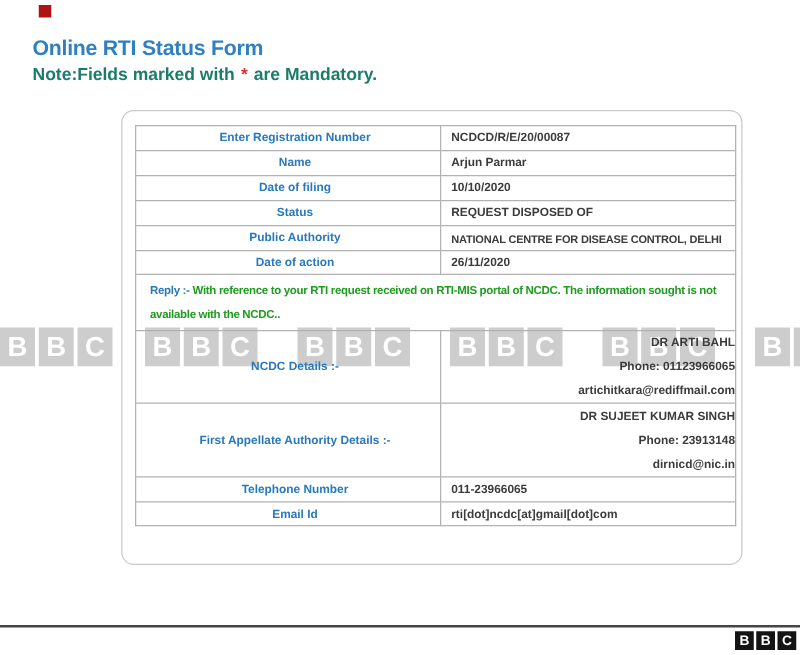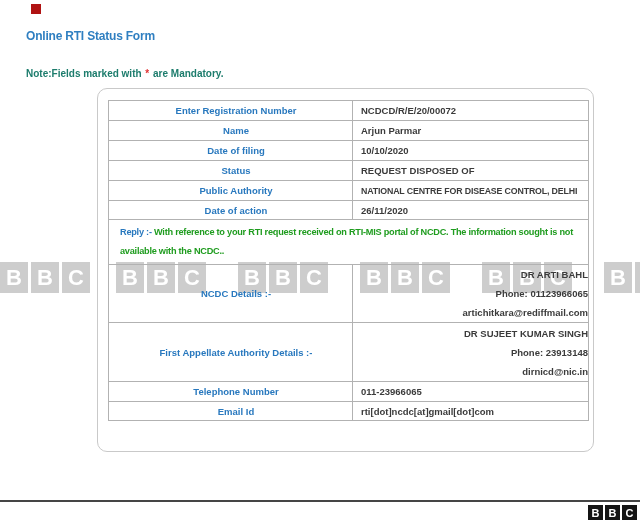--- a/index.html
+++ b/index.html
@@ -3,24 +3,24 @@
 <meta charset="utf-8">
 <style>
   * { margin:0; padding:0; box-sizing:border-box; }
   html,body { background:#ffffff; }
   .page {
     position:relative; width:640px; height:524px; background:#fff;
     font-family:"Liberation Sans","DejaVu Sans",sans-serif; overflow:hidden;
   }
   .red-marker { position:absolute; left:31px; top:4px; width:10px; height:10px; background:#b01313; }
   .title {
-    position:absolute; left:26px; top:29px; font-size:12px; font-weight:600;
+    position:absolute; left:26px; top:29px; font-size:17px; font-weight:600;
     letter-spacing:-0.2px; color:#2f7fc1;
   }
-  .note { position:absolute; left:26px; top:68px; font-size:10px; font-weight:700; color:#1c7c6c; }
+  .note { position:absolute; left:26px; top:51px; font-size:14px; font-weight:700; color:#1c7c6c; }
   .note .star { color:#e03131; padding:0 1px; }
 
   
   .watermark { position:absolute; left:0; top:262px; width:640px; height:31px; }
   .wm-group { position:absolute; top:0; height:31px; display:flex; gap:3px; }
   .wm-sq {
     width:28px; height:31px; background:#c9c9c9; opacity:0.92;
     color:#ffffff; font-size:22px; font-weight:700;
     display:flex; align-items:center; justify-content:center;
   }
@@ -103,21 +103,21 @@
         <div class="wm-sq">B</div>
       </div>
   </div>
 
   <div class="panel"></div>
 
   <table class="tbl">
     <tbody>
         <tr class="h20">
       <td class="lbl">Enter Registration Number</td>
-      <td class="val">NCDCD/R/E/20/00072</td>
+      <td class="val">NCDCD/R/E/20/00087</td>
     </tr>
     <tr class="h20">
       <td class="lbl">Name</td>
       <td class="val">Arjun Parmar</td>
     </tr>
     <tr class="h20">
       <td class="lbl">Date of filing</td>
       <td class="val">10/10/2020</td>
     </tr>
     <tr class="h20">

